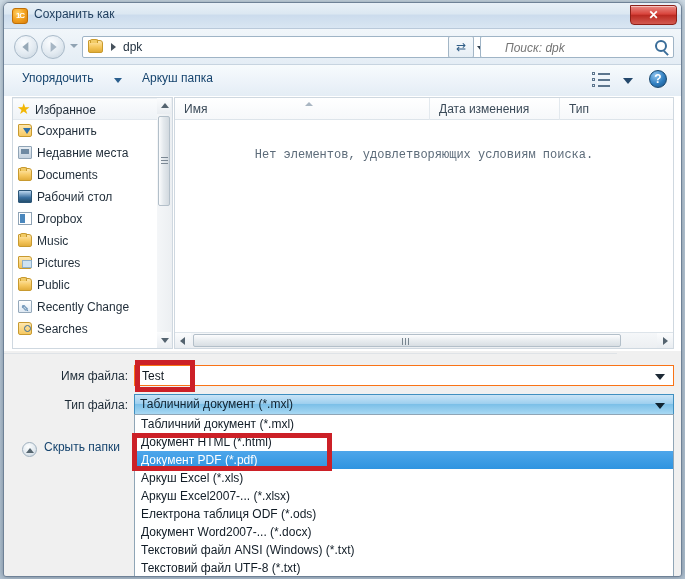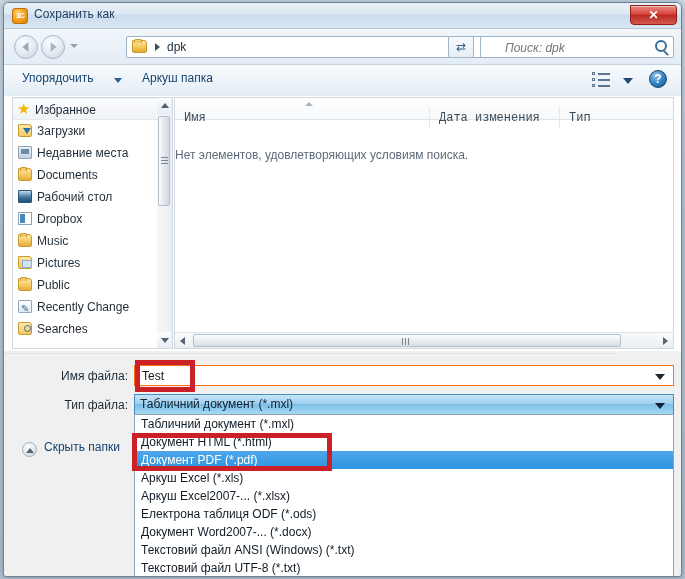--- a/index.html
+++ b/index.html
@@ -95,21 +95,20 @@
     border-right: 4px solid transparent;
     border-top: 4px solid #90a3b3;
     cursor: pointer;
   }
   #addressbar {
     position: absolute; left: 78px; top: 7px;
     width: 411px; height: 22px;
     background: #ffffff;
     border: 1px solid #9fb4c6;
     border-radius: 2px;
-    margin-left: 44px;
   }
   #address-folder-icon {
     position: absolute; left: 5px; top: 3px;
     width: 15px; height: 13px;
     background: linear-gradient(180deg,#ffe6a8 0%,#f5c75c 55%,#e0ab36 100%);
     border: 1px solid #c99a2c;
     border-radius: 1px 3px 2px 2px;
   }
   #address-folder-icon:before {
     content:""; position:absolute; left:1px; top:-2px;
@@ -342,43 +341,42 @@
     border: 1px solid #cfd8e0;
     overflow: hidden;
   }
   #col-header {
     position: relative;
     height: 22px;
     background: linear-gradient(180deg,#ffffff 0%, #f6f8fa 100%);
     border-bottom: 1px solid #dde4ea;
   }
   .col {
-    position: absolute; top: 9px;
+    position: absolute; top: 0;
     height: 22px; line-height: 22px;
     font-size: 12px; color: #3b4a58;
     padding-left: 9px;
     border-right: 1px solid #e3e9ee;
     cursor: pointer;
     white-space: nowrap;
-    font-family: Liberation Mono, monospace;
   }
   #col-name { left: 0; width: 255px; }
   #col-date { left: 255px; width: 130px; }
   #col-type { left: 385px; width: 113px; border-right: none; }
   #col-sort-marker {
     position: absolute; left: 130px; top: 4px;
     width: 0; height: 0;
     border-left: 4px solid transparent; border-right: 4px solid transparent;
     border-bottom: 4px solid #a9b6c2;
   }
   #empty-message {
     position: absolute; left: 0; top: 50px;
     width: 498px;
-    text-align: left;
-    font-size: 12px; color: #5c6b79;
+    text-align: center;
+    font-size: 12px; color: #5c6b79; font-family: Liberation Mono, monospace;
   }
   
   #h-scroll {
     position: absolute; left: 0; bottom: 0;
     width: 498px; height: 16px;
     background: linear-gradient(180deg,#f5f7f9 0%,#eceff2 100%);
     border-top: 1px solid #dde4ea;
   }
   .hs-arrow {
     position: absolute; top: 0; width: 16px; height: 15px;
@@ -565,21 +563,21 @@
 
     <div id="body-area">
 
       <div id="sidebar">
         <div class="side-item header">
           <span class="side-ico ic-star">★</span>
           <span>Избранное</span>
         </div>
         <div class="side-item">
           <span class="side-ico ic-dl"></span>
-          <span>Загрузки</span>
+          <span>Сохранить</span>
         </div>
         <div class="side-item">
           <span class="side-ico ic-recent"></span>
           <span>Недавние места</span>
         </div>
         <div class="side-item">
           <span class="side-ico ic-folder"></span>
           <span>Documents</span>
         </div>
         <div class="side-item">

